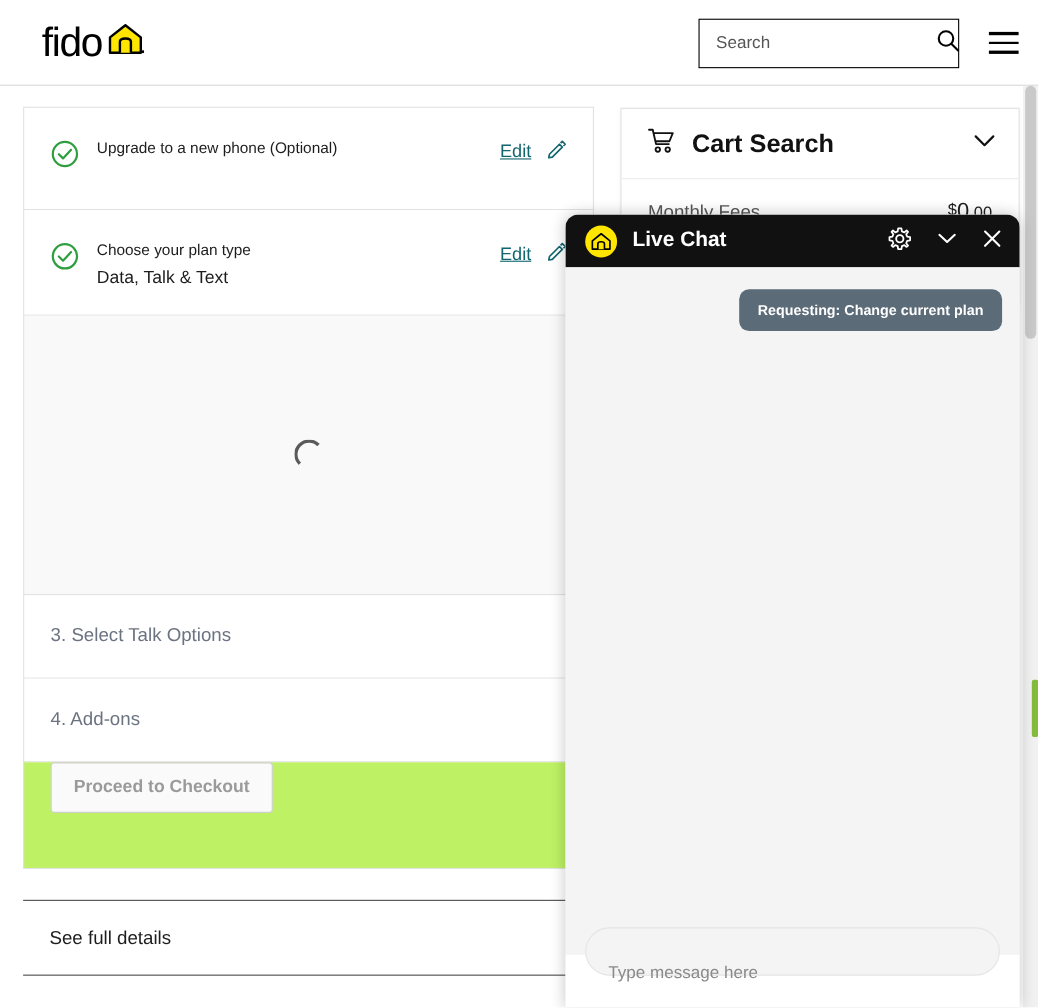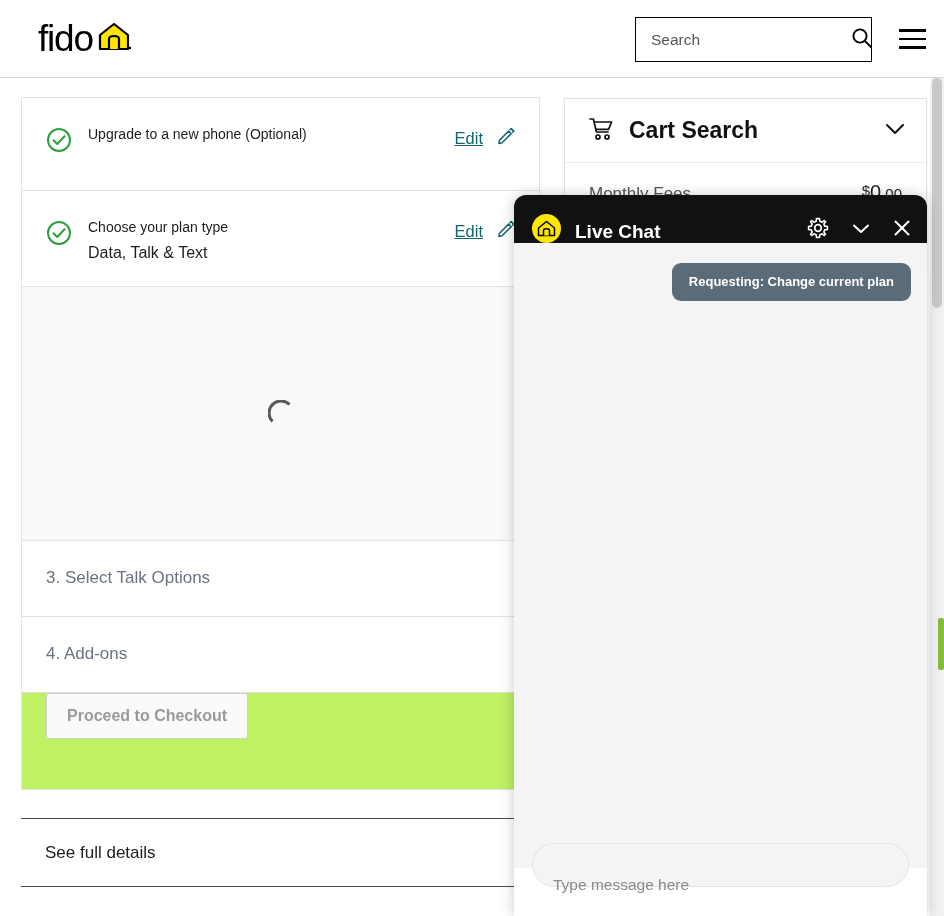--- a/index.html
+++ b/index.html
@@ -181,21 +181,21 @@
   .chat {
     position: absolute; left: 514px; top: 195px;
     width: 413px; height: 721px;
     border-radius: 12px 12px 0 0;
     overflow: hidden;
     box-shadow: 0 0 14px rgba(0,0,0,0.22);
     background: #f4f4f4;
   }
   .chat-header {
     height: 48px; background: #111111;
-    display: flex; align-items: flex-end; padding: 0 16px 0 18px;
+    display: flex; align-items: center; padding: 0 16px 0 18px;
   }
   .chat-avatar {
     flex: 0 0 auto; width: 29px; height: 29px; border-radius: 50%;
     background: #ffe600; display: flex; align-items: center;
     justify-content: center; margin-right: 14px;
   }
   .chat-title {
     flex: 1; font-size: 19px; font-weight: bold; color: #ffffff;
     font-family: "Liberation Sans", sans-serif;
   }

